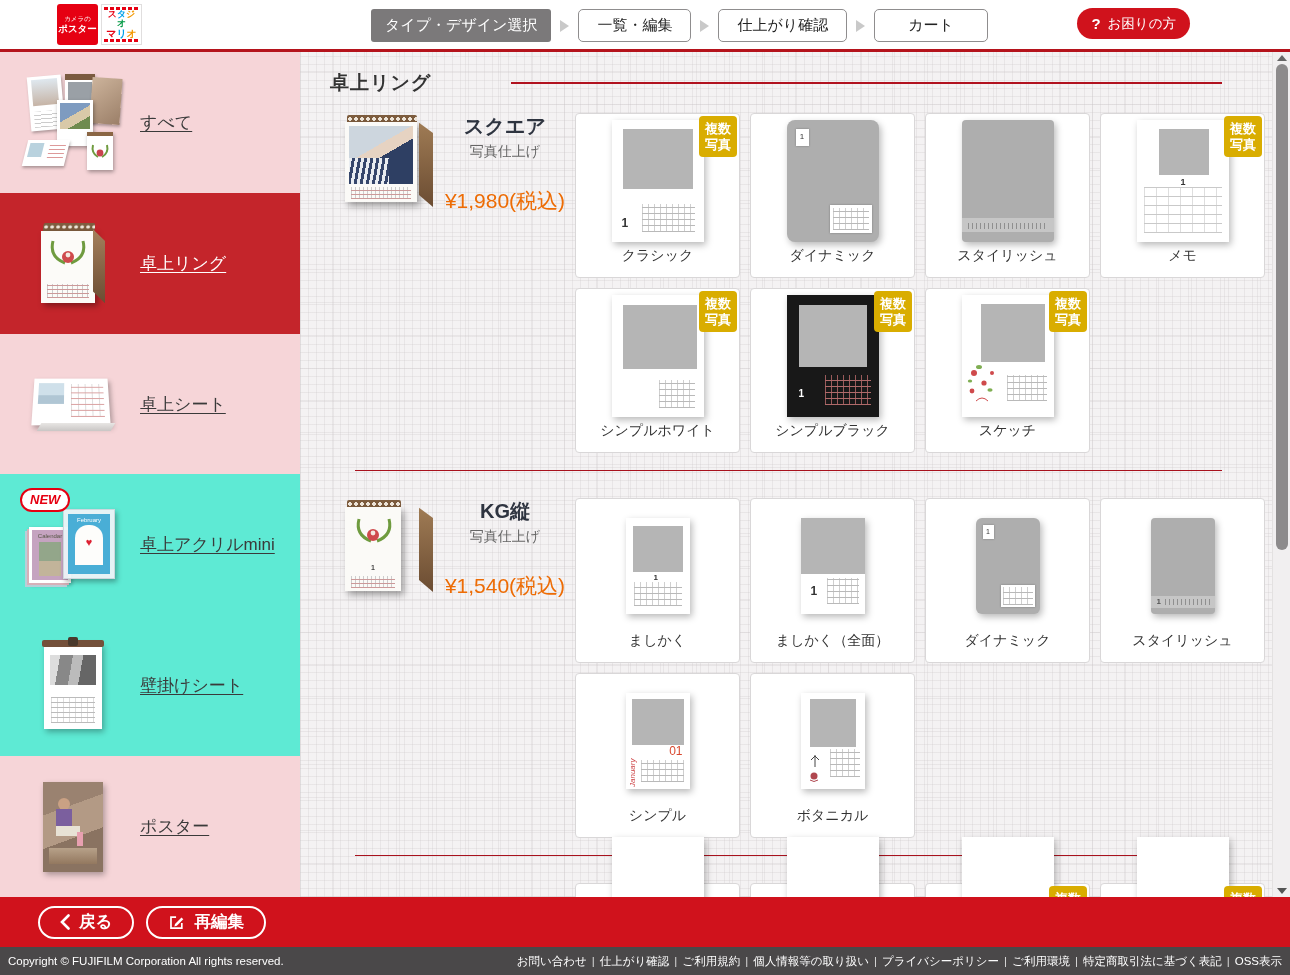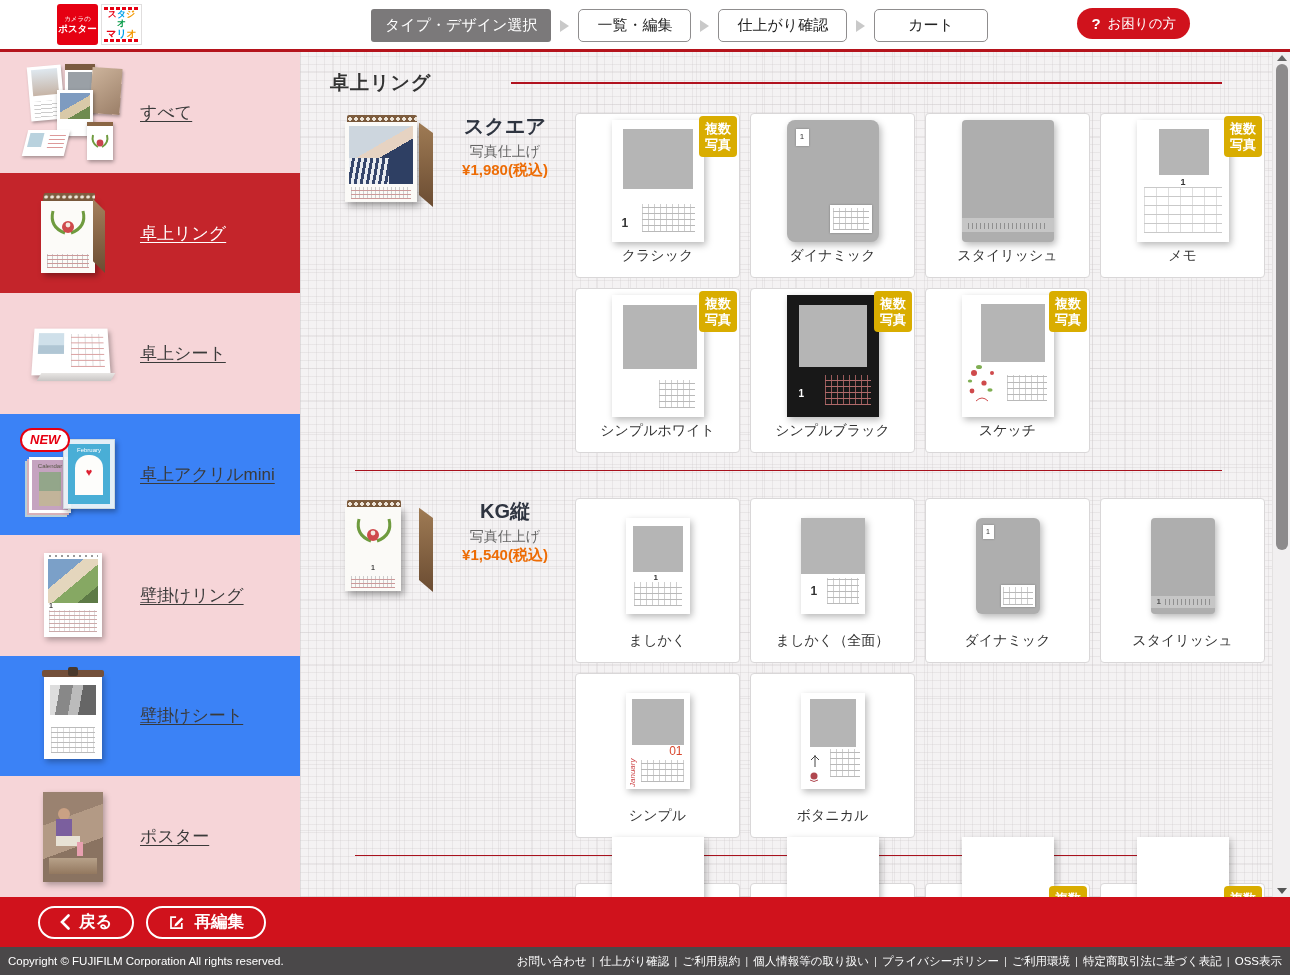--- a/index.html
+++ b/index.html
@@ -30,21 +30,21 @@
 
   .help{position:absolute;right:100px;top:8px;height:31px;border:none;background:#d0121c;color:#fff;
         border-radius:16px;font-size:13.5px;display:flex;align-items:center;gap:7px;padding:0 14px;
         font-family:inherit;cursor:pointer}
   .help .q{font-weight:bold;font-size:15px}
 
   
   #sidebar{position:absolute;left:0;top:52px;width:300px;height:845px;display:flex;flex-direction:column}
   .sbitem{flex:1;display:flex;align-items:center;position:relative;padding-left:14px;cursor:pointer}
   .sbitem.dark{background:#f6d5d8}
-  .sbitem.light{background:#3b82f6}
+  .sbitem.light{background:#5eead4}
   .sbitem.sel{background:#c4252b}
   .sthumb{width:118px;flex:none;display:flex;align-items:center;justify-content:center}
   .sblabel{margin-left:8px;font-size:17px;color:#3a3a3a;text-decoration:underline;text-underline-offset:3px}
   .sbitem.sel .sblabel{color:#fff}
   .newbadge{position:absolute;top:14px;left:20px;background:#fff;border:2px solid #e60012;color:#e60012;
             font-weight:bold;font-style:italic;font-size:13px;border-radius:12px;padding:0 8px;height:20px;
             line-height:20px;z-index:2}
 
   
   main{position:absolute;left:300px;top:52px;width:972px;height:845px;overflow:hidden;background-color:#f4f2f3;
@@ -57,21 +57,21 @@
   h1.ptitle{margin:0;font-size:19px;color:#333;font-weight:bold;letter-spacing:1px}
   .title-line{flex:1;height:2px;background:#b1121f;margin-left:80px}
 
   #groups{position:absolute;left:0;top:61px;width:972px}
   .group{display:flex;padding-left:45px}
   .group.partial{padding-left:275px}
   .ginfo{width:230px;height:165px;flex:none;display:flex;}
   .gtxt{flex:1;text-align:center}
   .gname{font-size:20px;font-weight:bold;color:#2e3440}
   .gfinish{font-size:14px;color:#666;margin-top:3px}
-  .gprice{font-size:15px;font-weight:bold;color:#ed6c05;}
+  .gprice{font-size:21px;font-weight:normal;color:#ed6c05;margin-top:26px}
   .cards{width:700px;display:flex;flex-wrap:wrap;gap:10px;align-content:flex-start}
   .card{box-sizing:border-box;width:165px;height:165px;background:#fff;border:1px solid #d9d7d8;
         border-radius:4px;position:relative;cursor:pointer}
   .group.partial .card{height:60px}
   .thumbwrap{position:absolute;top:8px;left:0;right:0;bottom:38px;display:flex;align-items:center;justify-content:center}
   .dlabel{position:absolute;bottom:12px;left:0;right:0;text-align:center;font-size:14px;color:#333}
   .badge{position:absolute;top:2px;right:2px;background:#d9ad00;color:#fff;font-size:13px;font-weight:bold;
          line-height:1.2;padding:5px 6px;border-radius:4px;text-align:center;z-index:2}
   .divider{height:1px;background:#a8121e;margin:17px 50px 27px 55px}
 
@@ -272,31 +272,20 @@
    <div class="ac-frame">
             <div style="position:absolute;inset:4px;background:#49aed6"></div>
             <div style="position:absolute;top:7px;left:8px;right:8px;font-size:6px;color:#fff;text-align:center;z-index:2">February</div>
             <div style="position:absolute;left:11px;right:11px;top:15px;bottom:13px;background:#fdfdfb;border-radius:13px 13px 0 0;z-index:1"></div>
             <div style="position:absolute;left:0;right:0;top:26px;text-align:center;color:#d23;font-size:11px;z-index:2">♥</div>
           </div>
  </div>
       </div>
       <span class="sblabel">卓上アクリルmini</span>
     </div>
-    <div class="sbitem dark">
-      <div class="sthumb">
-        <div class="s-wring">
-   <div class="wr-holes"></div>
-   <div style="position:absolute;top:6px;left:4px;right:4px;height:44px;background:linear-gradient(140deg,#7ba0c8 0 35%,#e4d6bd 35% 55%,#86a863 55% 80%,#5d7a46 80%)"></div>
-   <div style="position:absolute;bottom:5px;left:5px;right:5px;height:22px;background-image:repeating-linear-gradient(0deg,#caa 0 1px,transparent 1px 4px),repeating-linear-gradient(90deg,#ddd 0 1px,transparent 1px 5px)"></div>
-   <div class="one" style="left:5px;bottom:28px;font-size:7px;color:#444">1</div>
- </div>
-      </div>
-      <span class="sblabel">壁掛けリング</span>
-    </div>
     <div class="sbitem light">
       <div class="sthumb">
         <div class="s-wsheet">
    <div class="ws-bar"></div>
           <div class="ws-clip"></div>
    <div style="position:absolute;top:12px;left:6px;right:6px;height:30px;background:linear-gradient(100deg,#ddd 0 20%,#888 20% 45%,#bbb 45% 65%,#666 65%)"></div>
    <div style="position:absolute;bottom:6px;left:7px;right:7px;height:26px;background-image:repeating-linear-gradient(0deg,#bbb 0 1px,transparent 1px 5px),repeating-linear-gradient(90deg,#ddd 0 1px,transparent 1px 6px)"></div>
  </div>
       </div>
       <span class="sblabel">壁掛けシート</span>

